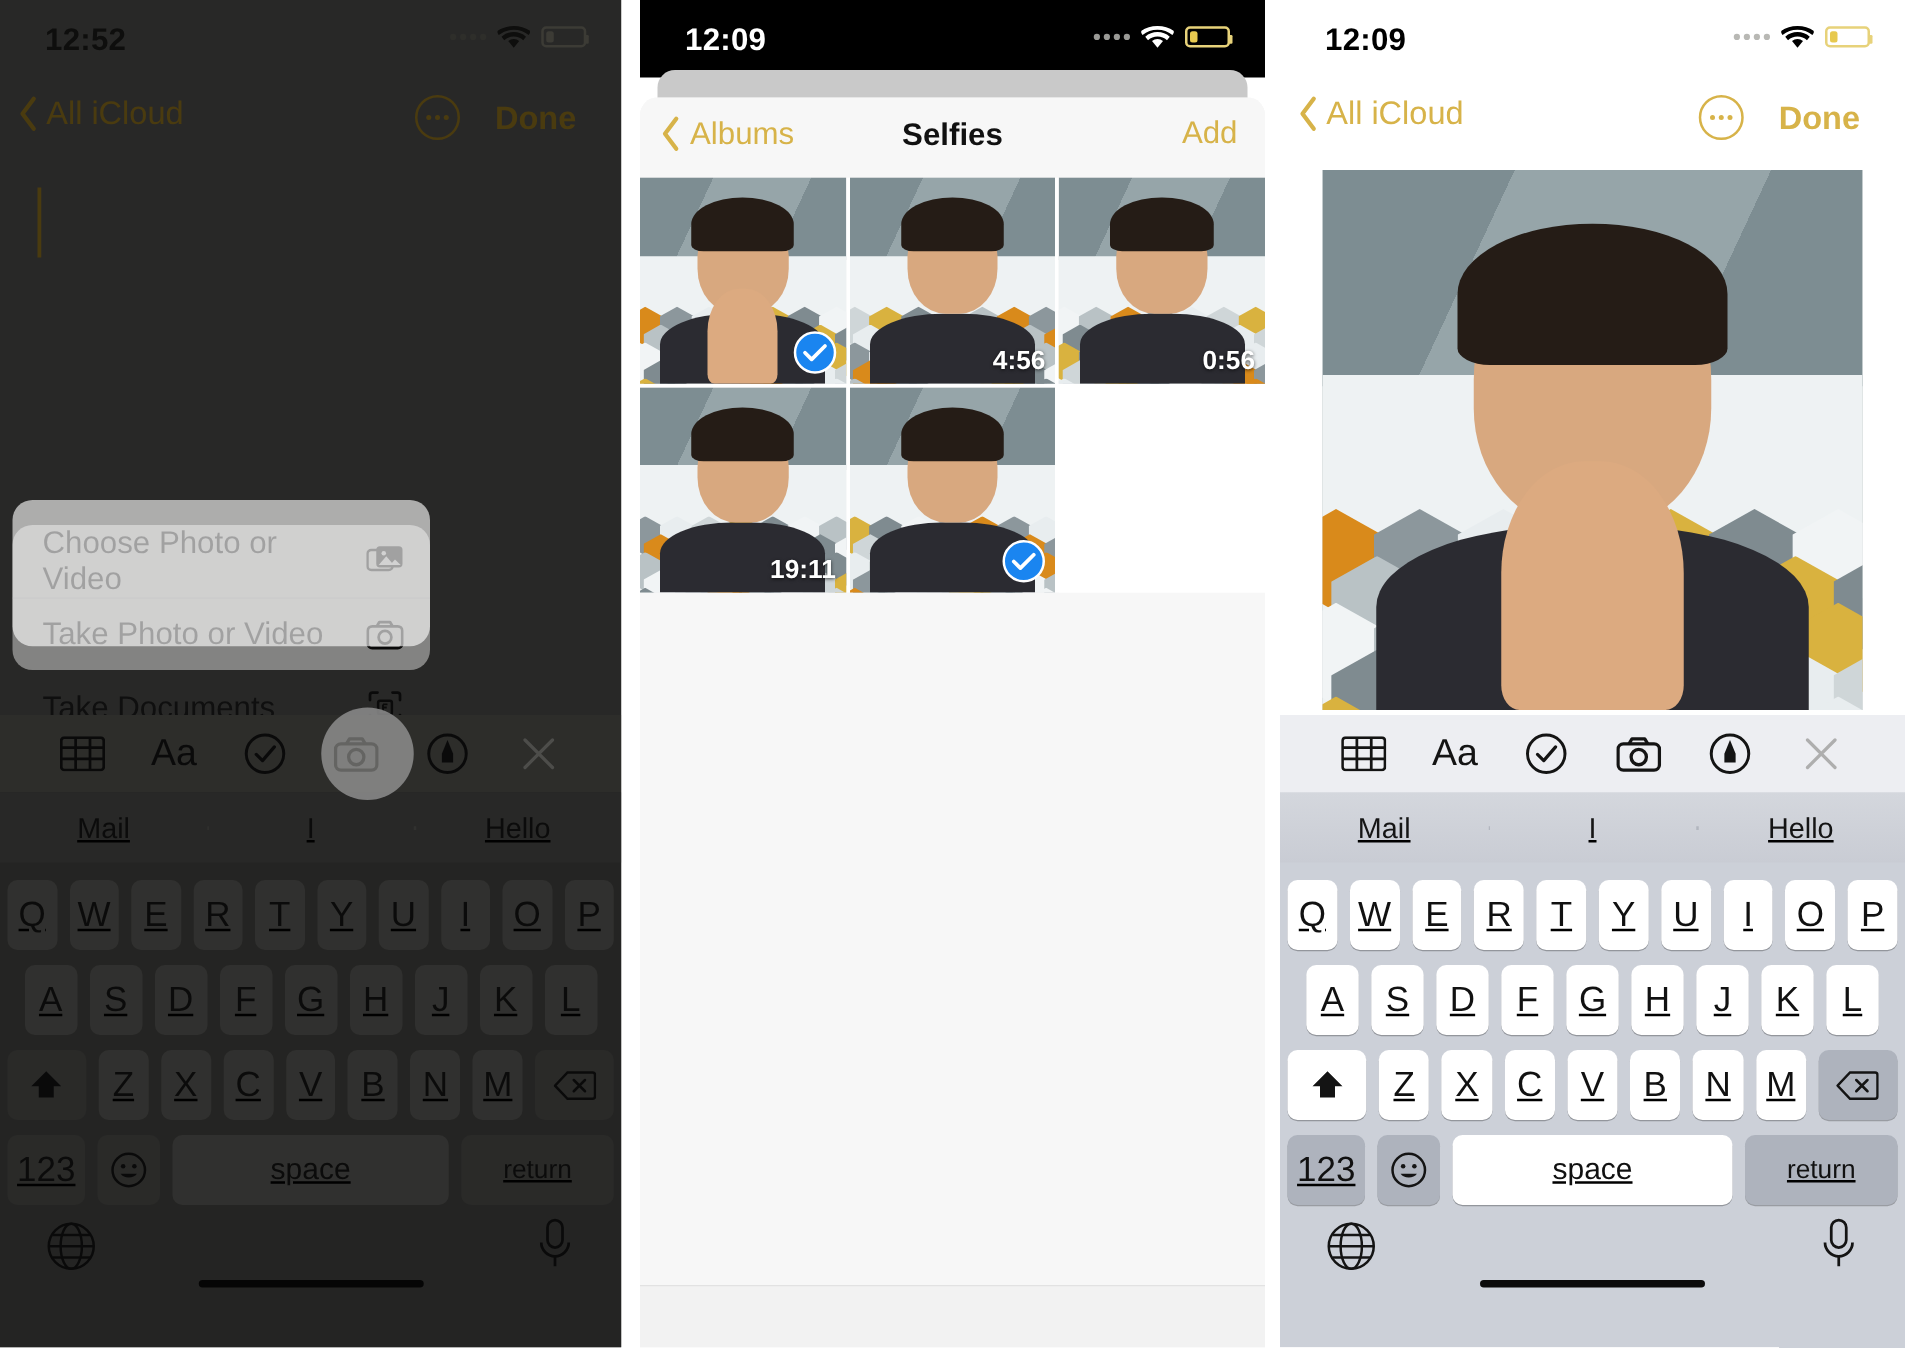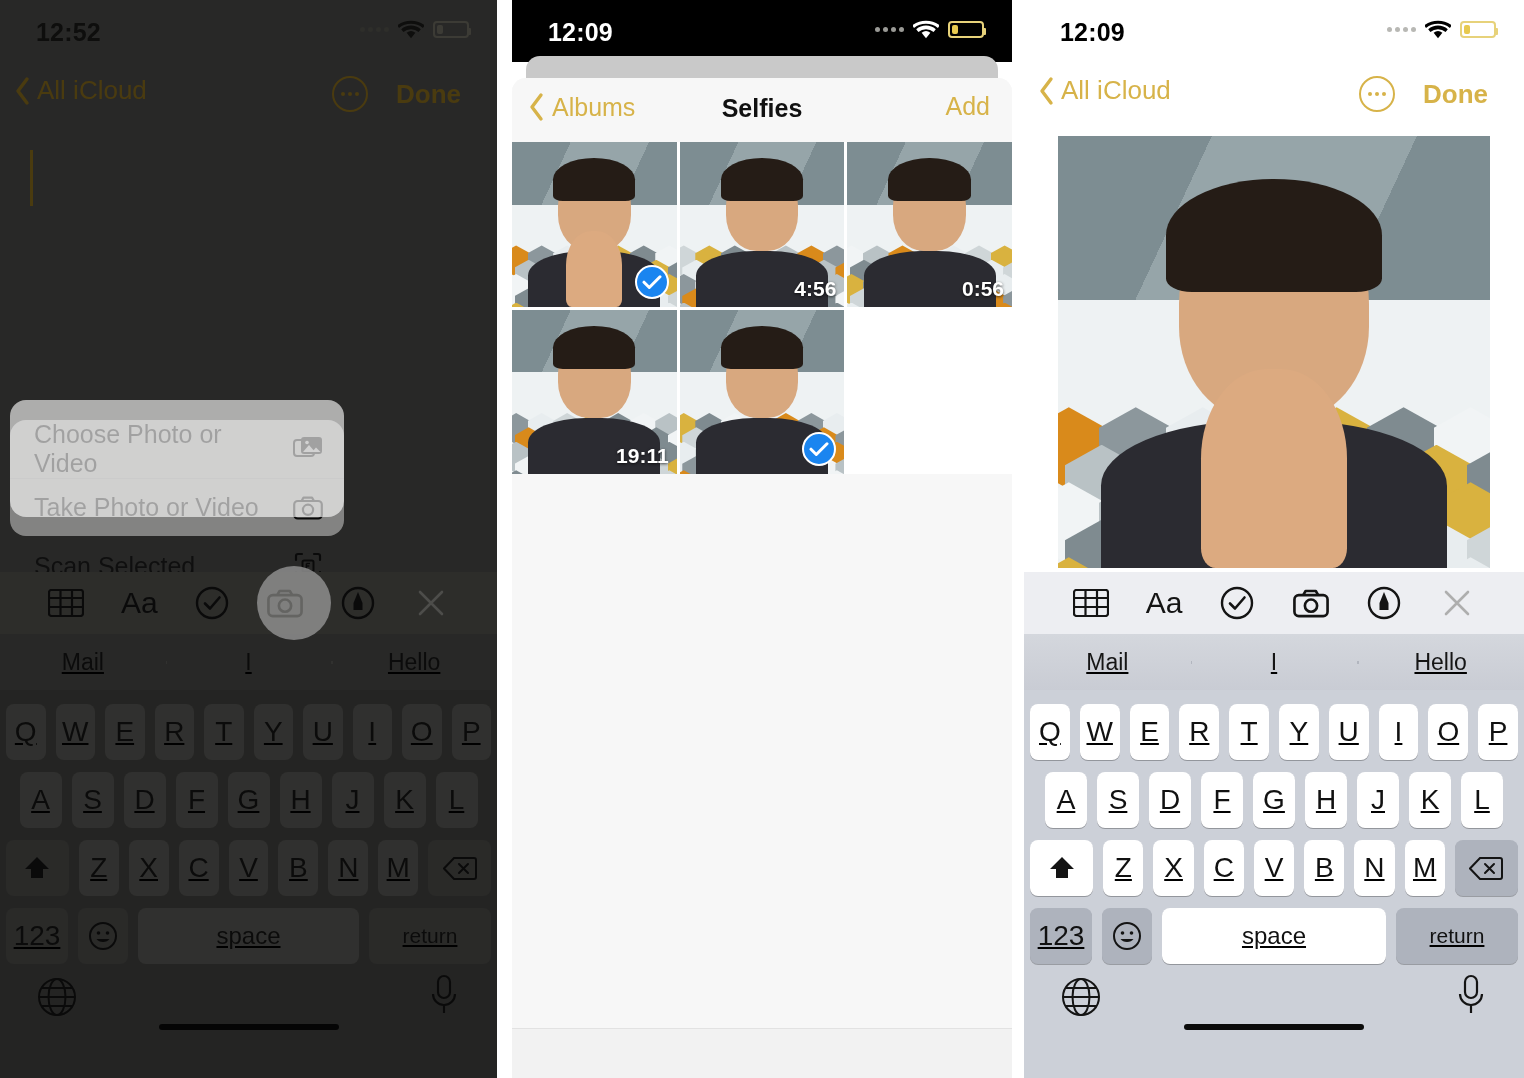--- a/index.html
+++ b/index.html
@@ -280,21 +280,21 @@
           <span class="ctx-ico">
             <svg width="30" height="24" viewBox="0 0 30 24">
                 <rect x="1.2" y="5" width="27.6" height="17.5" rx="3.6" fill="none" stroke="#141414" stroke-width="2.2"></rect>
                 <path d="M8.5 5 L10.5 1.6 H19 L21 5" fill="none" stroke="#141414" stroke-width="2.2" stroke-linejoin="round"></path>
                 <circle cx="15" cy="13.8" r="5.1" fill="none" stroke="#141414" stroke-width="2.2"></circle>
               </svg>
           </span>
         </div>
       </div>
       <div class="ctx-row dimmed" style="margin-top:1px;">
-        <span>Scan Selected</span>
+        <span>Take Documents</span>
         <span class="ctx-ico">
           <svg width="28" height="28" viewBox="0 0 28 28">
               <path d="M2 8 V4 a2 2 0 0 1 2-2 H8 M20 2 H24 a2 2 0 0 1 2 2 V8 M26 20 V24 a2 2 0 0 1-2 2 H20 M8 26 H4 a2 2 0 0 1-2-2 V20" fill="none" stroke="#141414" stroke-width="2.2" stroke-linecap="round"></path>
               <rect x="8.5" y="8.5" width="11" height="11" rx="1.6" fill="none" stroke="#141414" stroke-width="2"></rect>
               <path d="M12.4 11.5h3.6M12.4 11.5v5M12.4 14h3" stroke="#141414" stroke-width="1.5" fill="none"></path>
             </svg>
         </span>
       </div>
     </div>
 

